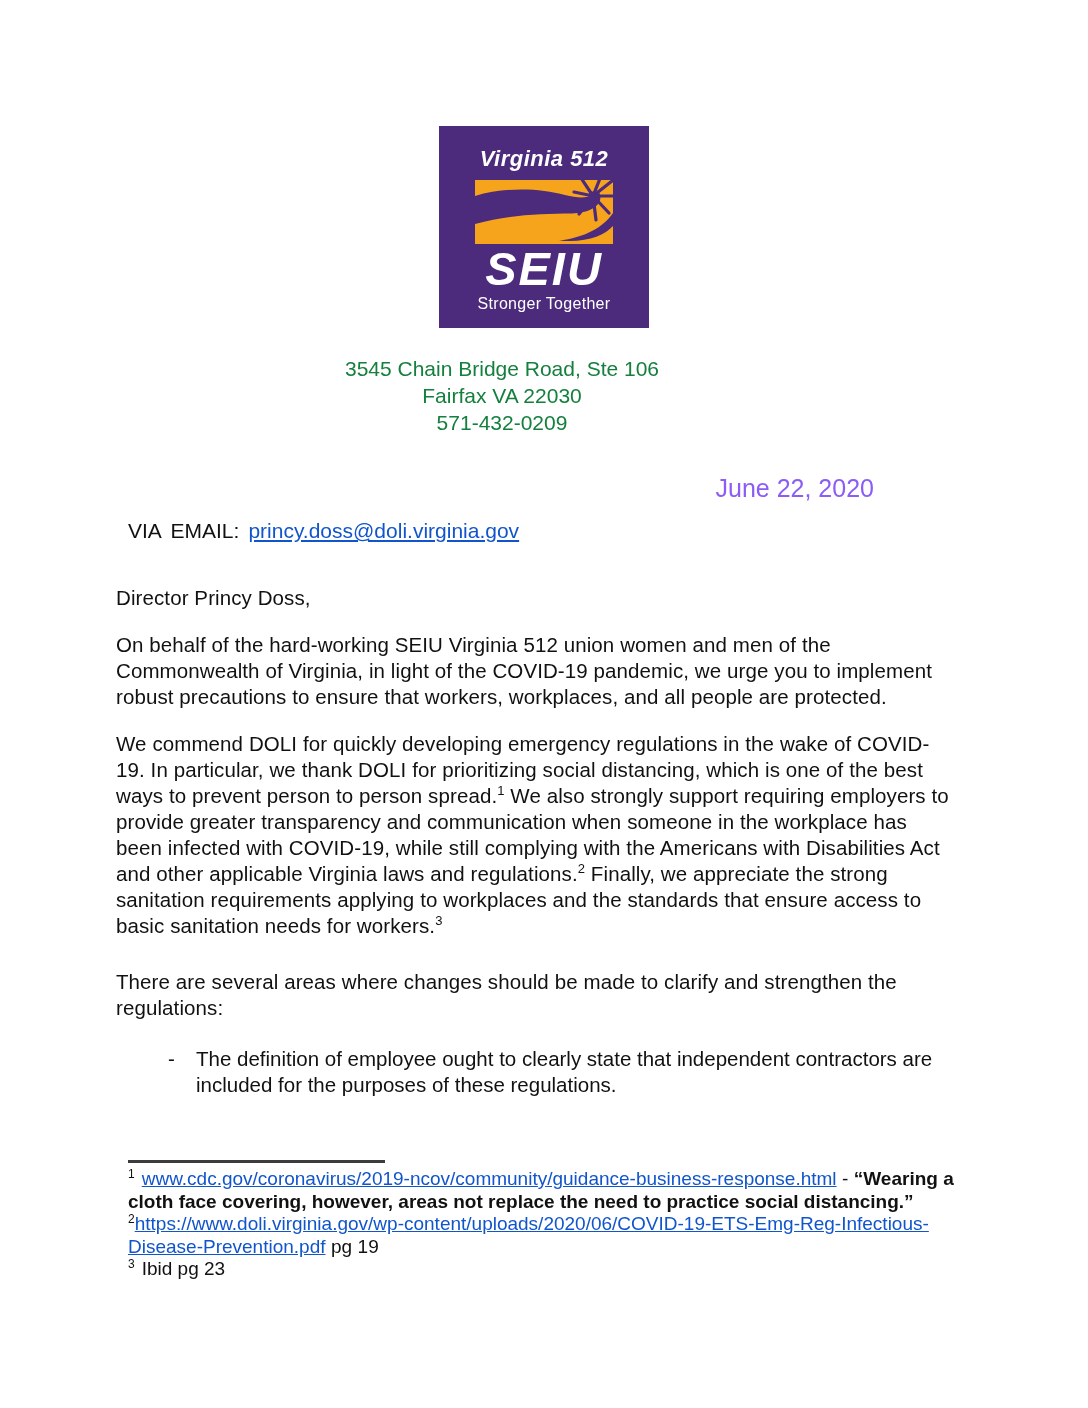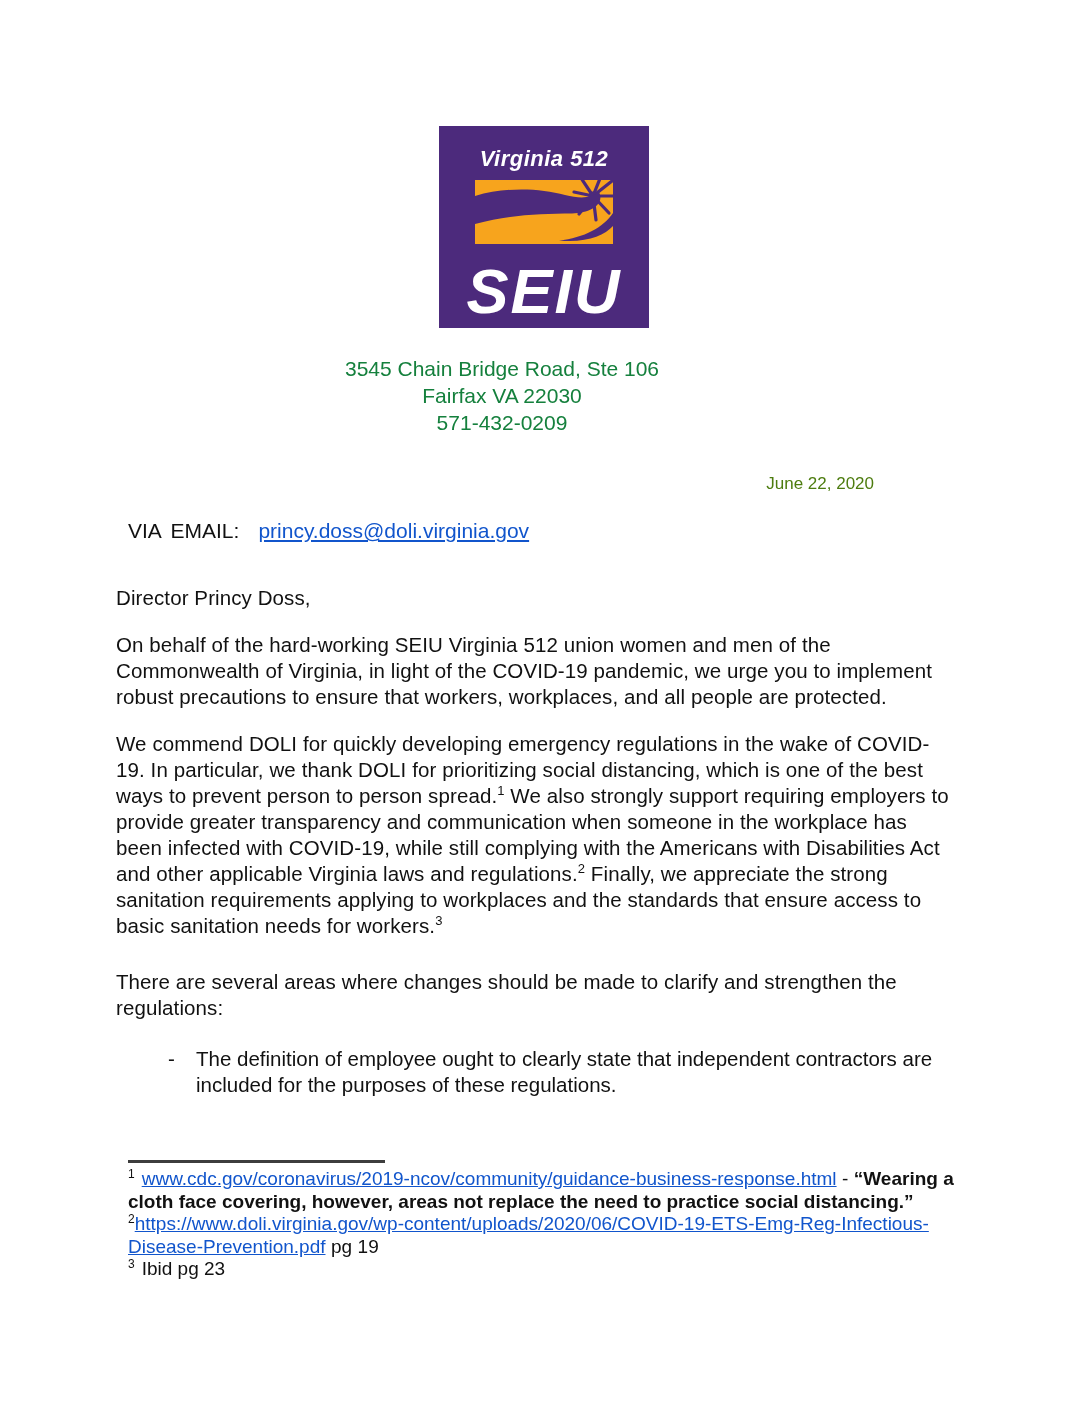--- a/index.html
+++ b/index.html
@@ -25,25 +25,25 @@
   .logo-title {
     margin-top: 20px;
     color: #ffffff;
     font-weight: bold;
     font-style: italic;
     font-size: 22px;
     letter-spacing: 0.5px;
   }
   .logo-emblem { display: block; margin: 8px auto 0 auto; width: 138px; height: 64px; }
   .logo-acronym {
-    margin-top: 16px;
+    margin-top: 1px;
     color: #ffffff;
     font-weight: bold;
     font-style: italic;
-    font-size: 63px;
+    font-size: 47px;
     line-height: 1.0;
     letter-spacing: 2px;
   }
   .logo-tagline {
     margin-top: 3px;
     color: #ffffff;
     font-size: 16px;
     letter-spacing: 0.3px;
   }
 
@@ -52,31 +52,31 @@
     position: absolute;
     top: 355px; left: 0; width: 100%;
     text-align: center;
     color: #15803d;
     font-size: 21px;
     line-height: 27px;
   }
   .date-line {
     position: absolute;
     top: 474px; right: 130px;
-    font-size: 17px;
-    color: #4d7c0f;
+    font-size: 25px;
+    color: #8b5cf6;
   }
   .email-line {
     position: absolute;
     top: 519px; left: 128px;
     font-size: 21px;
     word-spacing: 4px;
     color: #111;
   }
-  .email-line a { margin-left: 19px; }
+  .email-line a { margin-left: 9px; }
   a { color: #1155cc; text-decoration: underline; cursor: pointer; }
 
   
   .body-text {
     position: absolute;
     left: 116px;
     width: 836px;
     font-size: 20.5px;
     line-height: 26px;
     letter-spacing: 0.1px;

